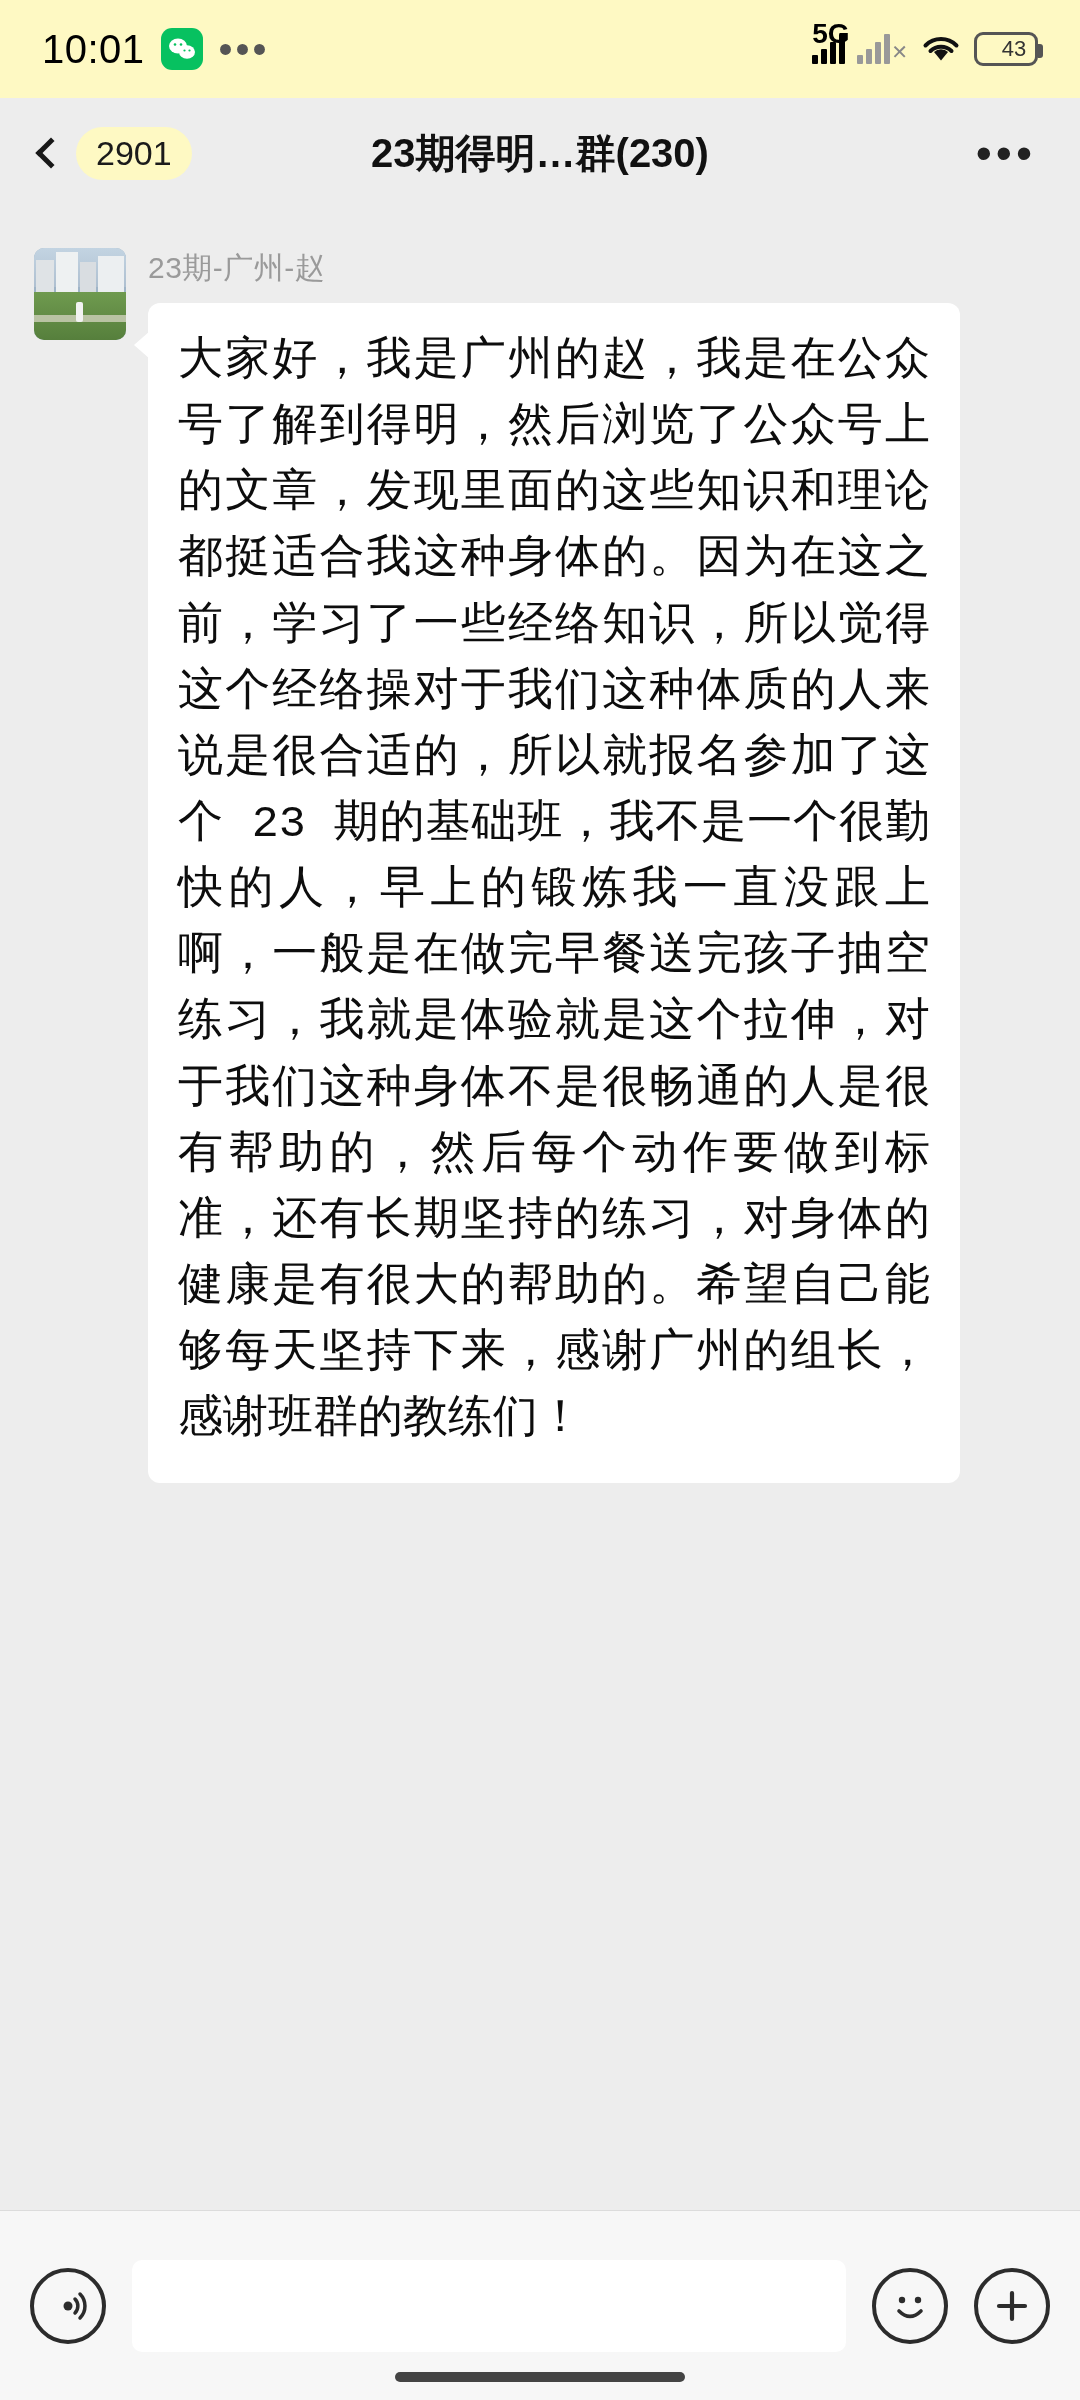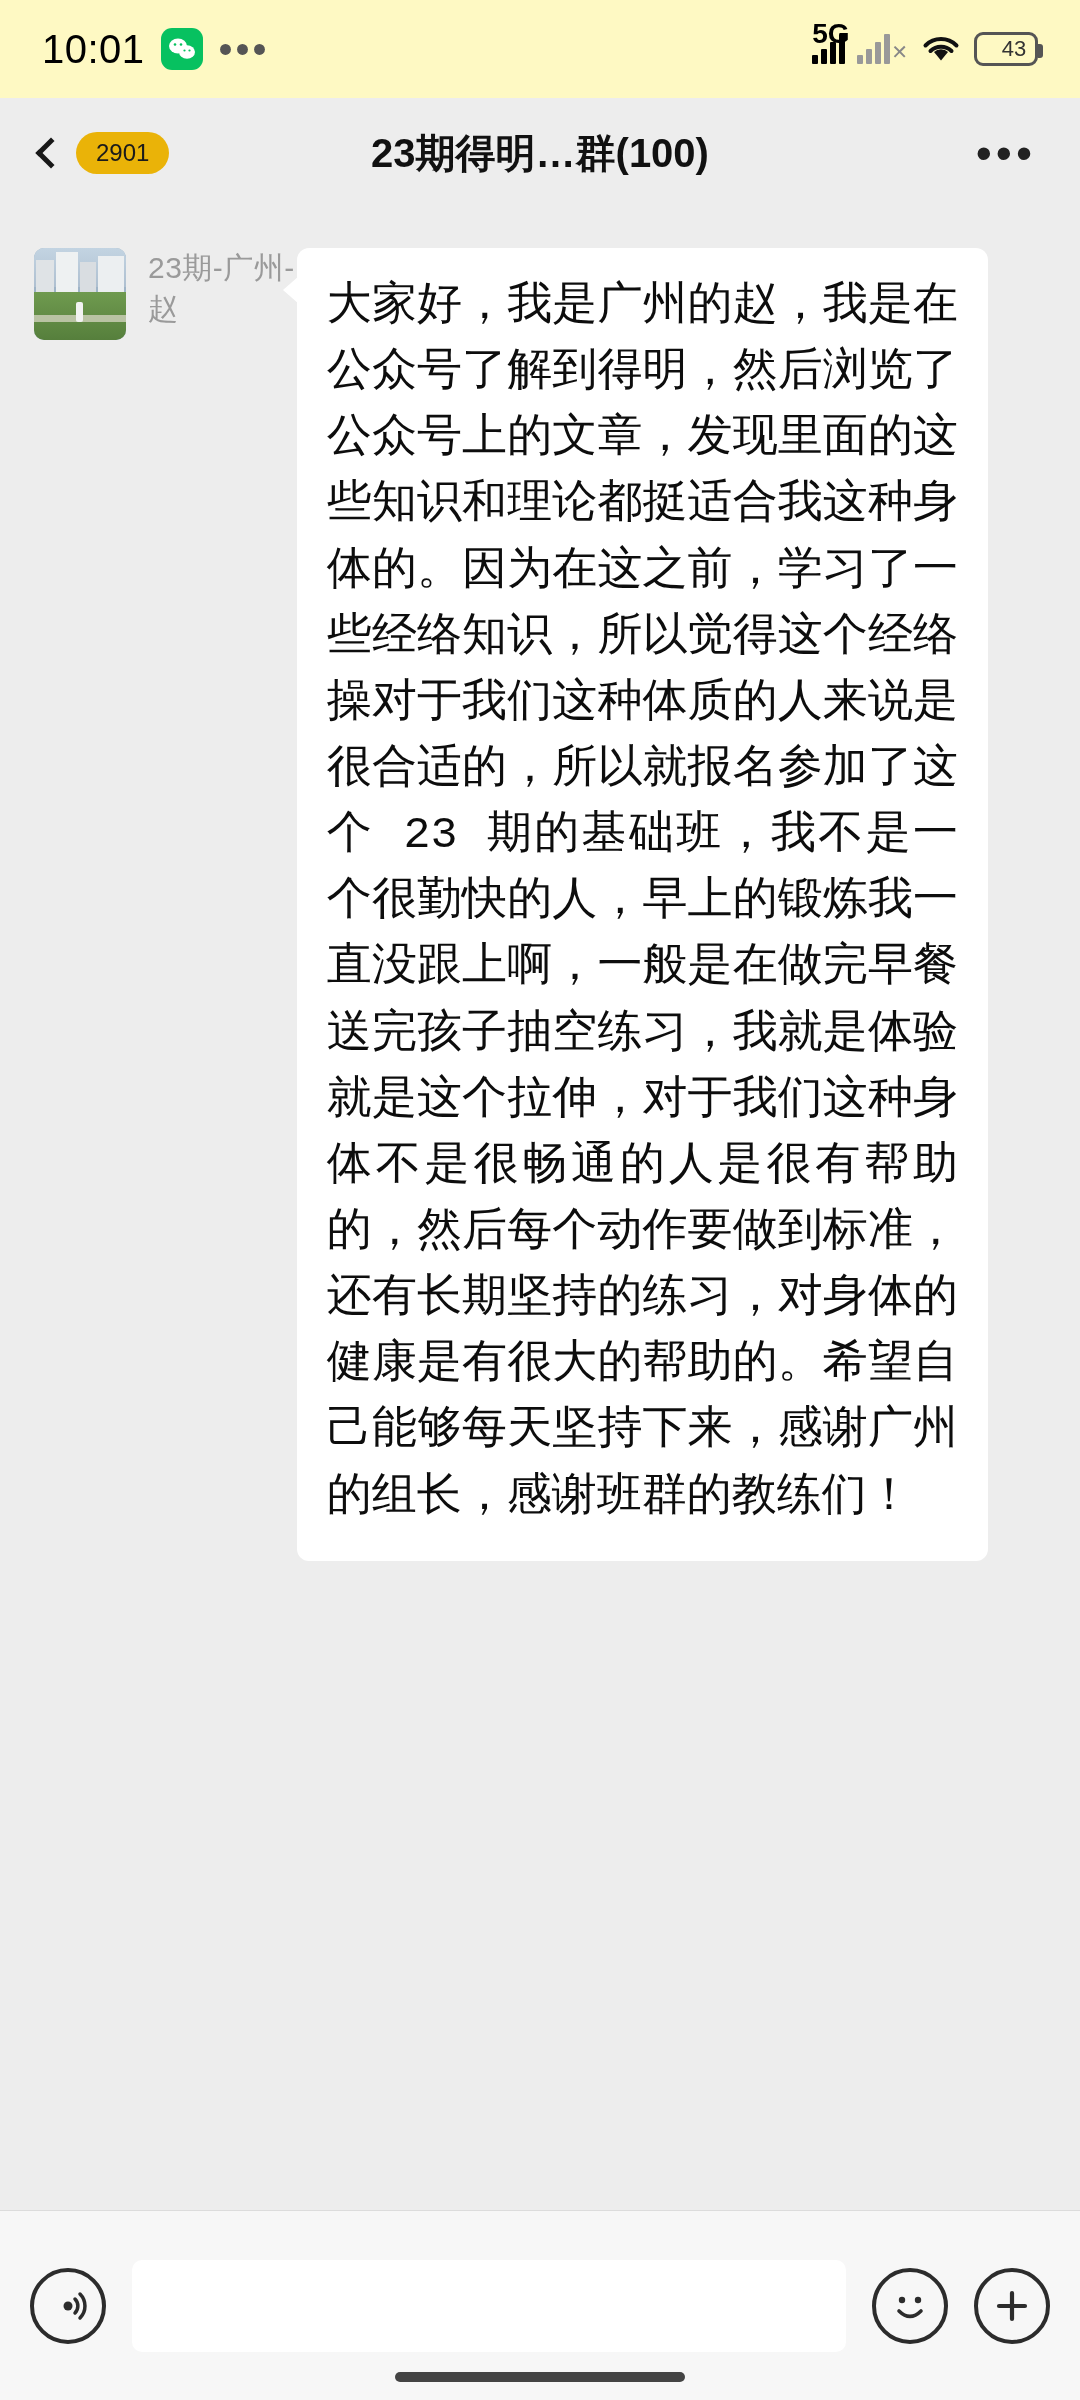--- a/index.html
+++ b/index.html
@@ -116,24 +116,24 @@
   }
   .chev {
     width: 22px;
     height: 22px;
     border-left: 5px solid #181818;
     border-bottom: 5px solid #181818;
     transform: rotate(45deg);
     margin-left: 6px;
   }
   .unread-pill {
-    background: #eab308;
+    background: #fef9c3;
     border-radius: 30px;
     padding: 7px 20px;
-    font-size: 24px;
+    font-size: 34px;
     color: #1b1b1b;
   }
   .nav-title {
     position: absolute;
     left: 50%;
     transform: translateX(-50%);
     font-size: 40px;
     font-weight: bold;
     color: #111;
     white-space: nowrap;
@@ -187,20 +187,21 @@
     background: #b9c3a3;
   }
   .avatar .person {
     position: absolute; left: 42px; bottom: 18px; width: 7px; height: 20px;
     background: #f2f2f2; border-radius: 2px;
   }
 
   .msg-col {
     margin-left: 22px;
     display: flex;
+    flex-direction: column;
     align-items: flex-start;
     max-width: 840px;
   }
   .sender-name {
     font-size: 30px;
     color: #9a9a9a;
     margin-bottom: 14px;
     letter-spacing: 0.5px;
   }
   .bubble {
@@ -326,21 +327,21 @@
       <span>43</span>
     </div>
   </div>
 </div>
 
 <div class="nav-bar">
   <div class="nav-back">
     <span class="chev"></span>
     <span class="unread-pill">2901</span>
   </div>
-  <div class="nav-title">23期得明…群(100)</div>
+  <div class="nav-title">23期得明…群(230)</div>
   <div class="nav-more">•••</div>
 </div>
 
 <div class="chat">
   <div class="msg-row">
     <div class="avatar">
       <span class="sky"></span>
       <span class="bldg b1"></span>
       <span class="bldg b2"></span>
       <span class="bldg b3"></span>

